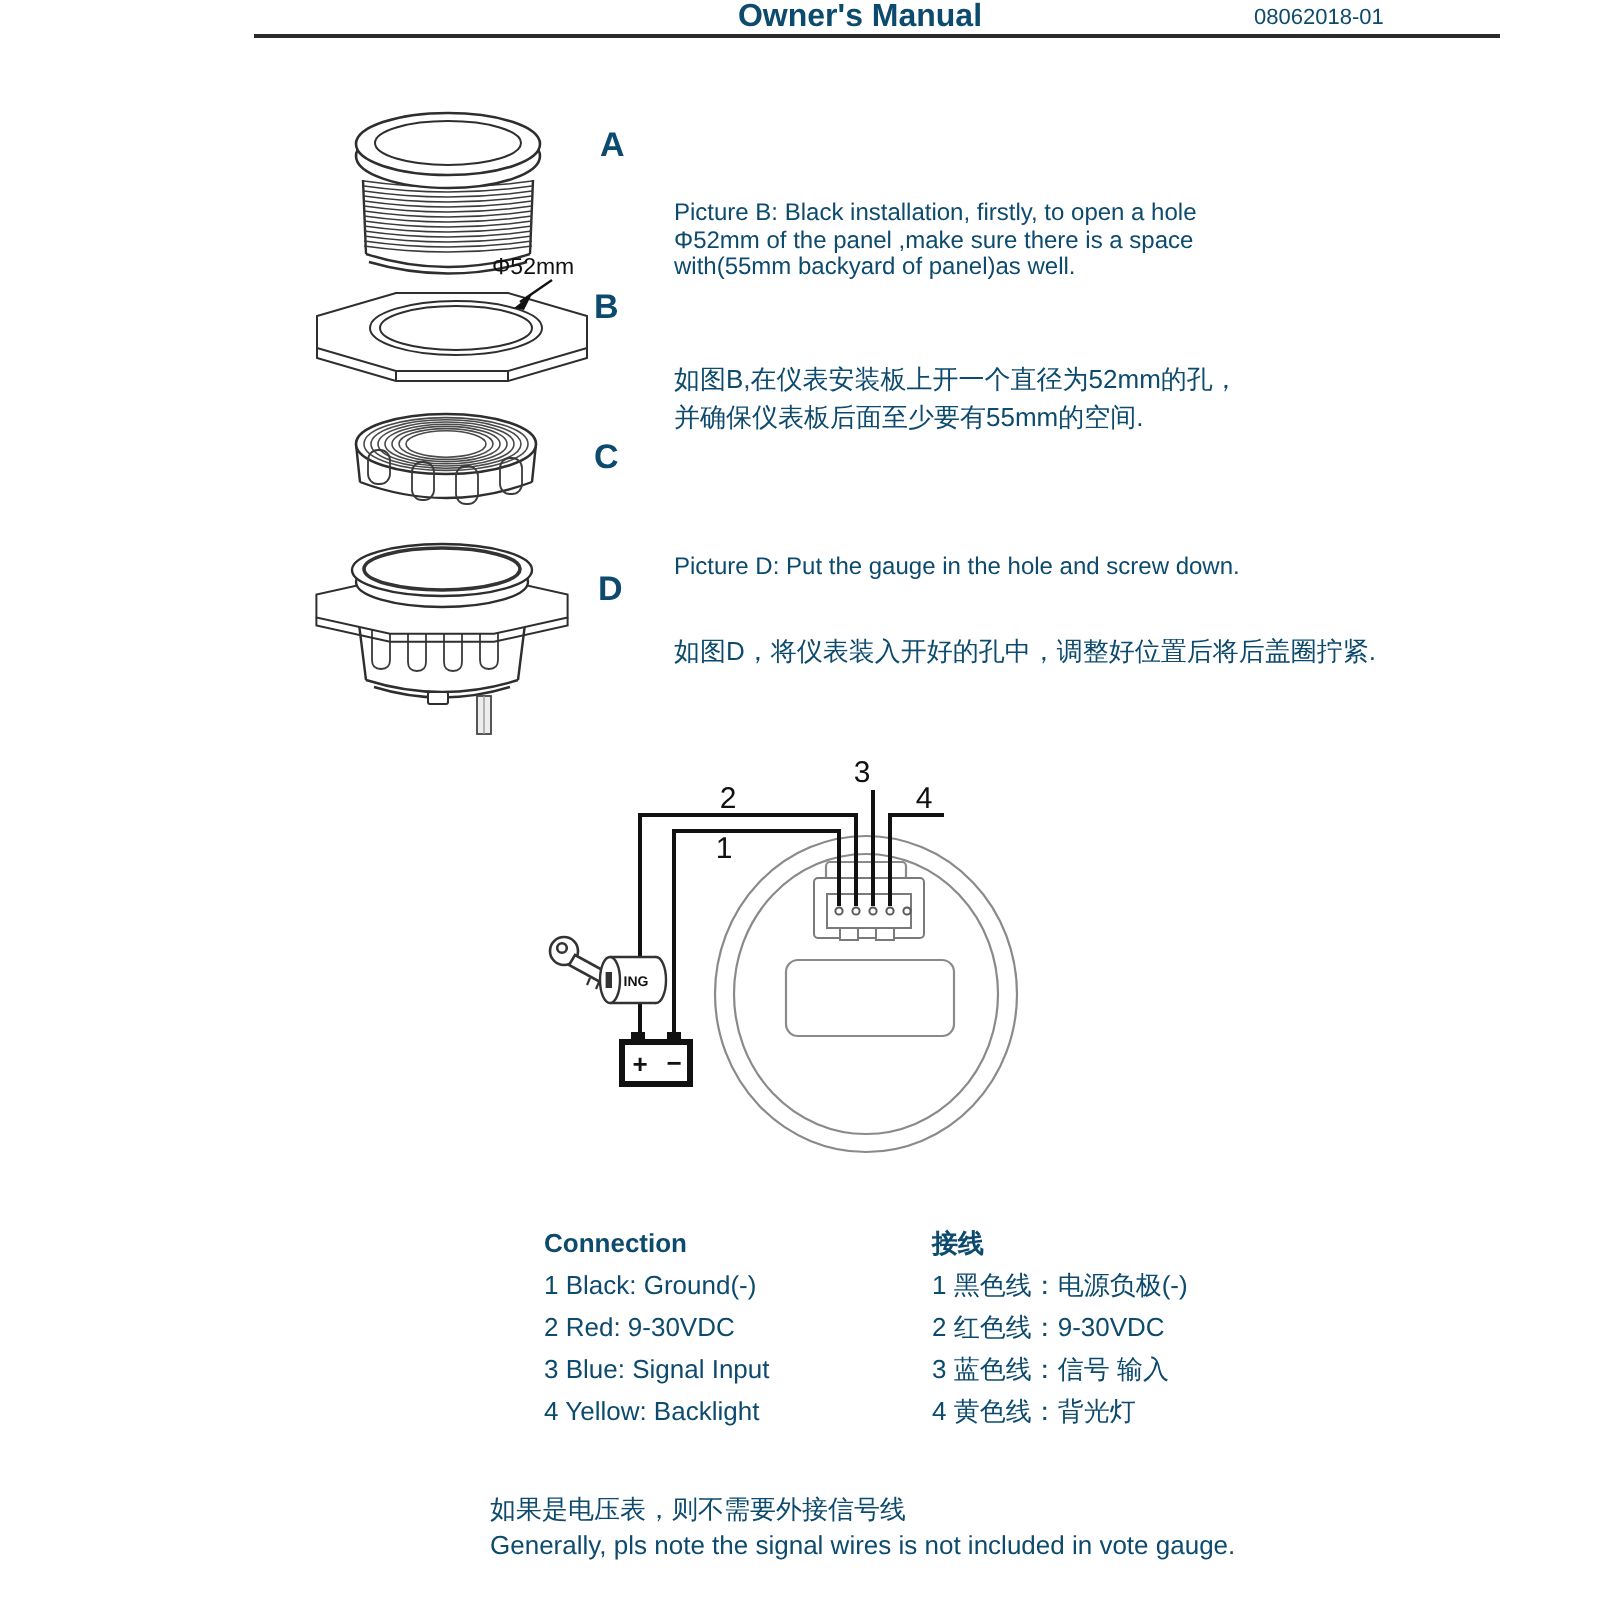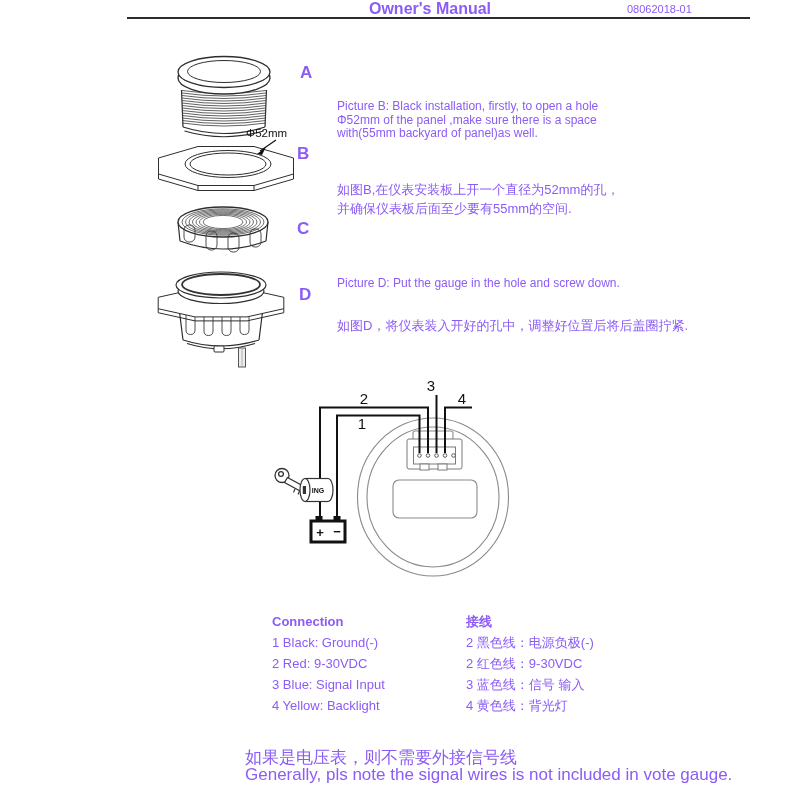--- a/index.html
+++ b/index.html
@@ -1,27 +1,27 @@
 <!DOCTYPE html>
 <html><head>
 <meta charset="utf-8">
 <style>
   html,body{margin:0;padding:0;background:#fff;}
   .page{position:relative;width:800px;height:800px;background:#ffffff;overflow:hidden;
-        font-family:"Liberation Sans","DejaVu Sans",sans-serif;color:#8b5cf6;}
+        font-family:"Liberation Sans","DejaVu Sans",sans-serif;color:#0c4a6e;}
   .abs{position:absolute;}
   .title{left:320px;top:0px;width:220px;text-align:center;font-size:16px;font-weight:bold;}
   .docnum{left:603px;top:3px;font-size:11px;padding-left:24px;}
   .hrule{left:127px;top:17px;width:623px;height:2px;background:#2b2b2b;}
   .part-label{font-size:17px;font-weight:bold;}
   .instr-en{font-size:12px;line-height:13.5px;white-space:nowrap;}
   .instr-zh{font-size:13px;line-height:19px;white-space:nowrap;margin-top:16px;}
   .legend{font-size:13px;line-height:21px;white-space:nowrap;}
   .legend .t{font-weight:bold;}
-  .footer-line{font-size:17px;white-space:nowrap;}
+  .footer-line{font-size:13px;white-space:nowrap;}
   svg{display:block;}
   text{font-family:"Liberation Sans","DejaVu Sans",sans-serif;}
 </style>
 </head>
 <body>
 
 <div class="page">
 
   <div class="abs title">Owner's Manual</div>
   <div class="abs docnum">08062018-01</div>
@@ -174,21 +174,21 @@
 
   <div class="abs legend" style="left:272px;top:611px">
     <div class="t">Connection</div>
     <div>1 Black: Ground(-)</div>
     <div>2 Red: 9-30VDC</div>
     <div>3 Blue: Signal Input</div>
     <div>4 Yellow: Backlight</div>
   </div>
   <div class="abs legend" style="left:466px;top:611px">
     <div class="t">接线</div>
-    <div>2 黑色线：电源负极(-)</div>
+    <div>1 黑色线：电源负极(-)</div>
     <div>2 红色线：9-30VDC</div>
     <div>3 蓝色线：信号 输入</div>
     <div>4 黄色线：背光灯</div>
   </div>
 
   <div class="abs footer-line" style="left:245px;top:746px">如果是电压表，则不需要外接信号线</div>
   <div class="abs footer-line" style="left:245px;top:765px">Generally, pls note the signal wires is not included in vote gauge.</div>
 
 </div>
 

